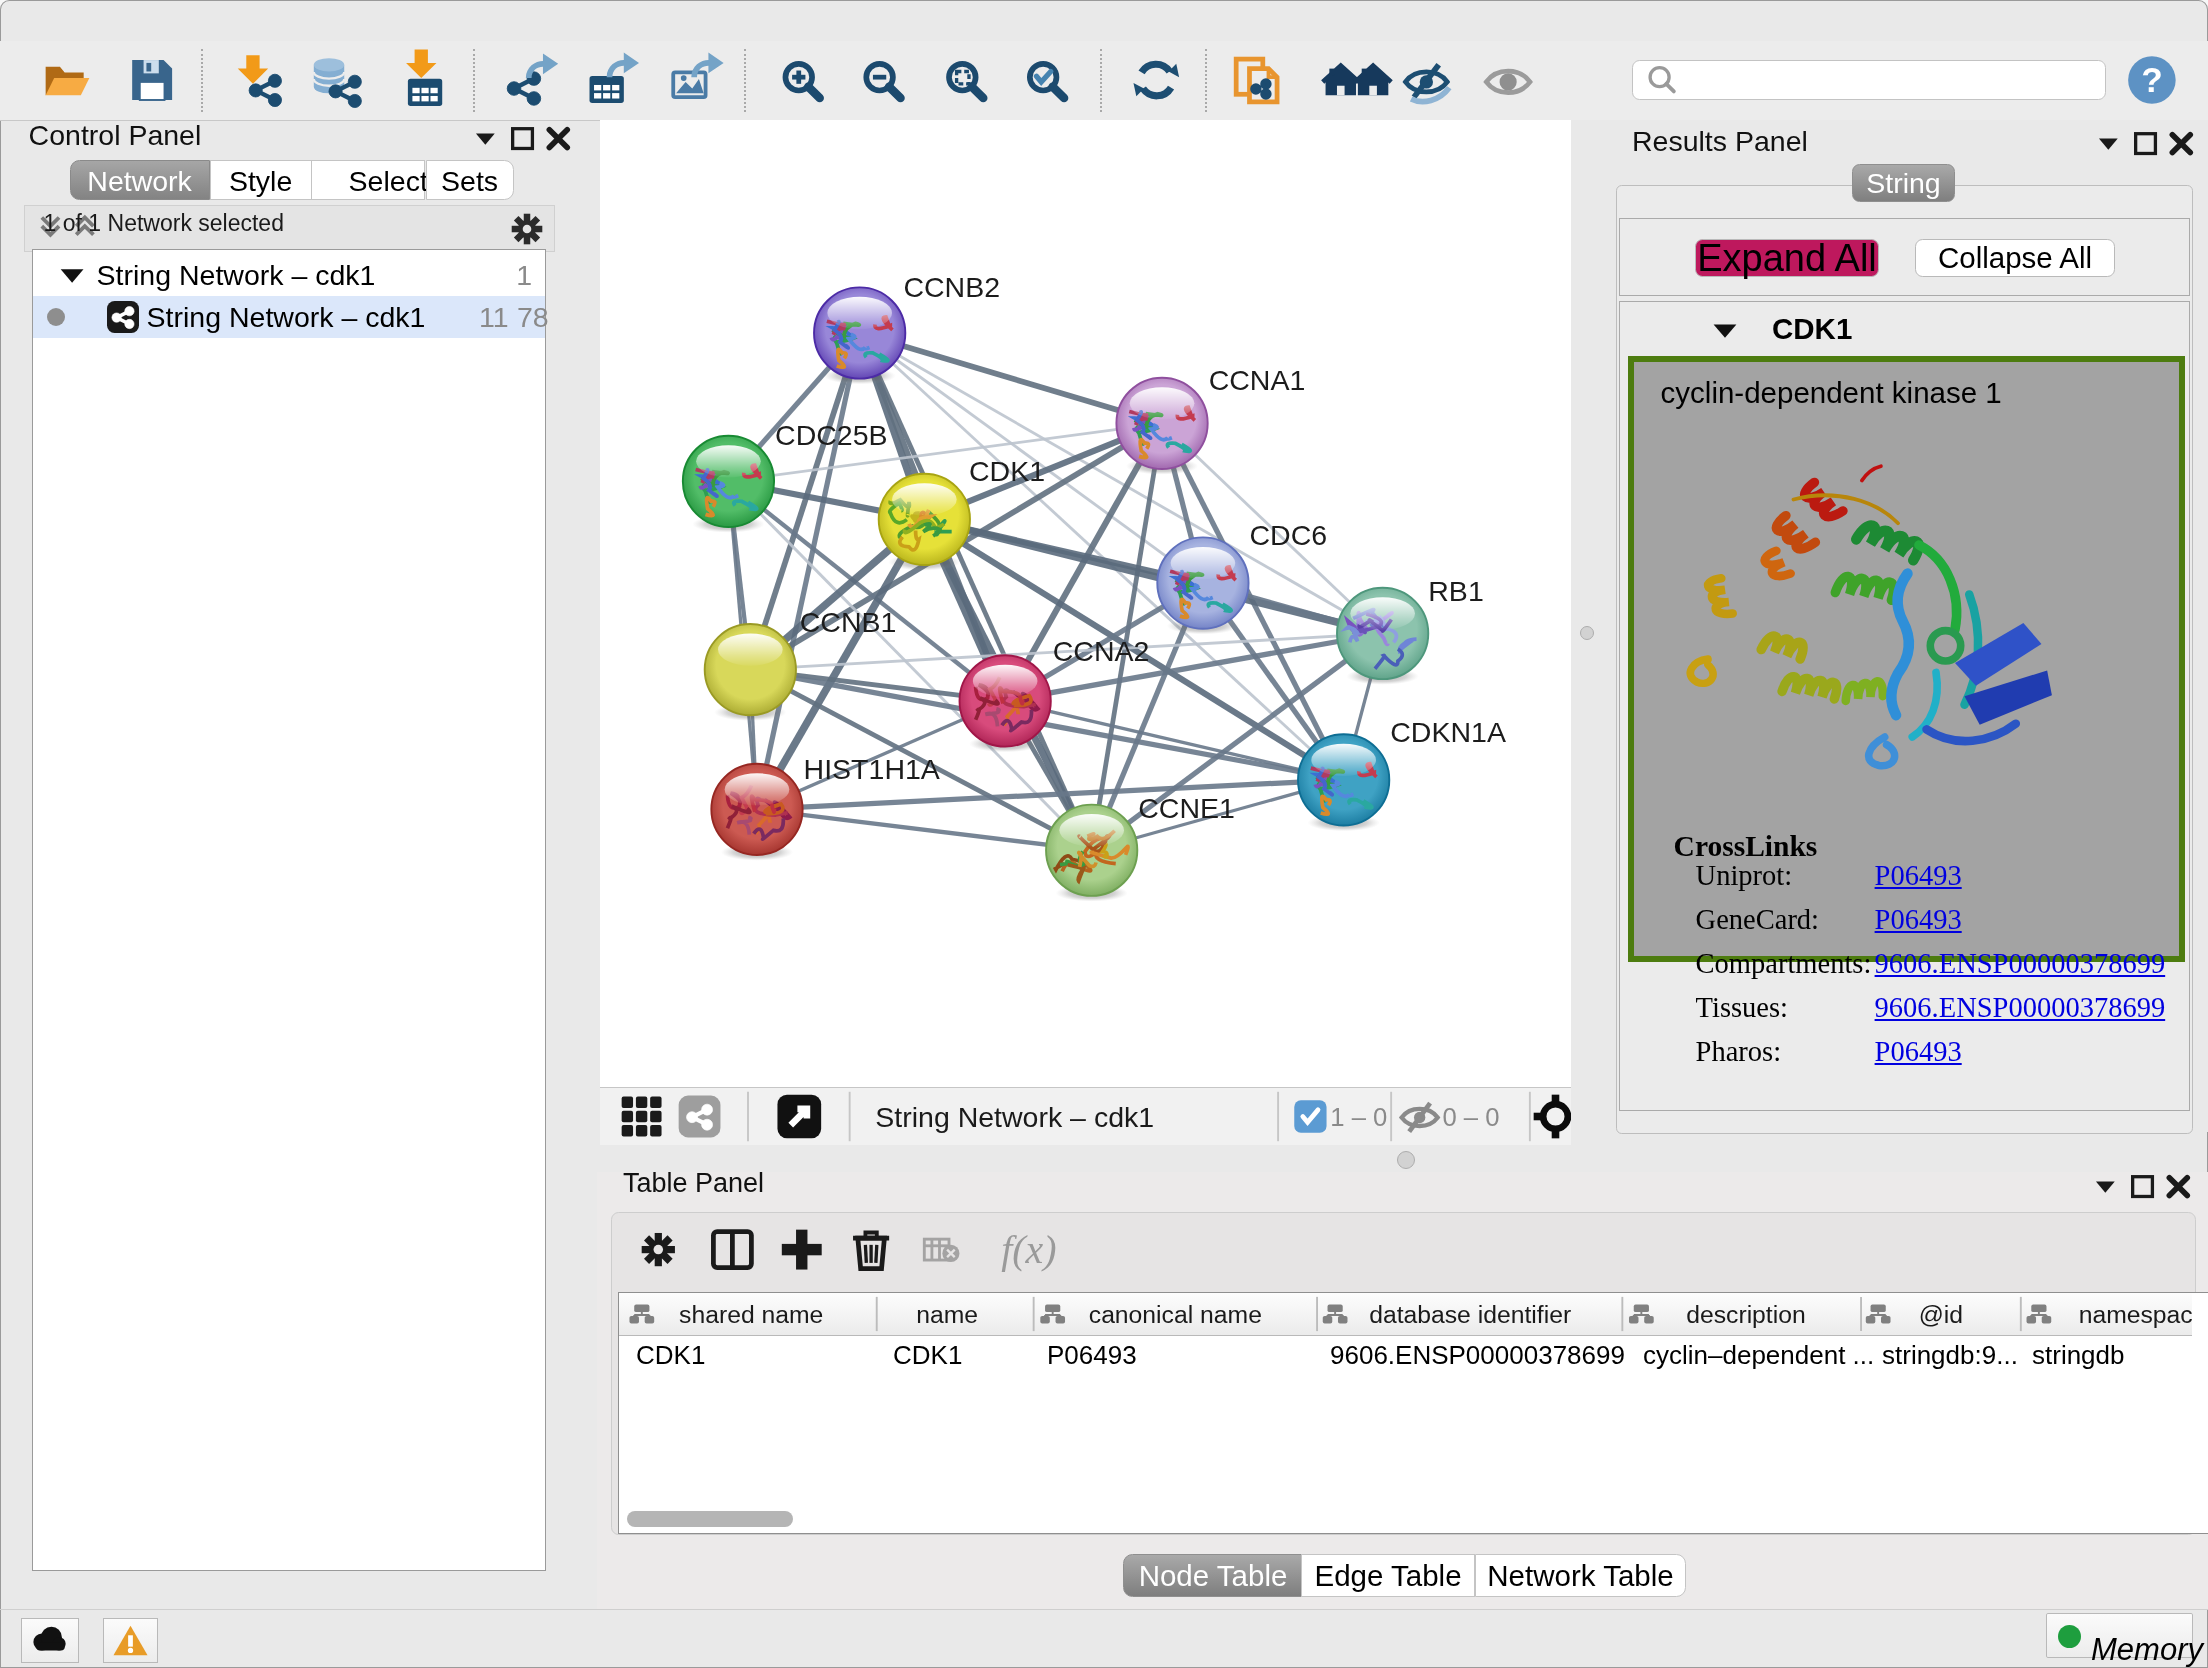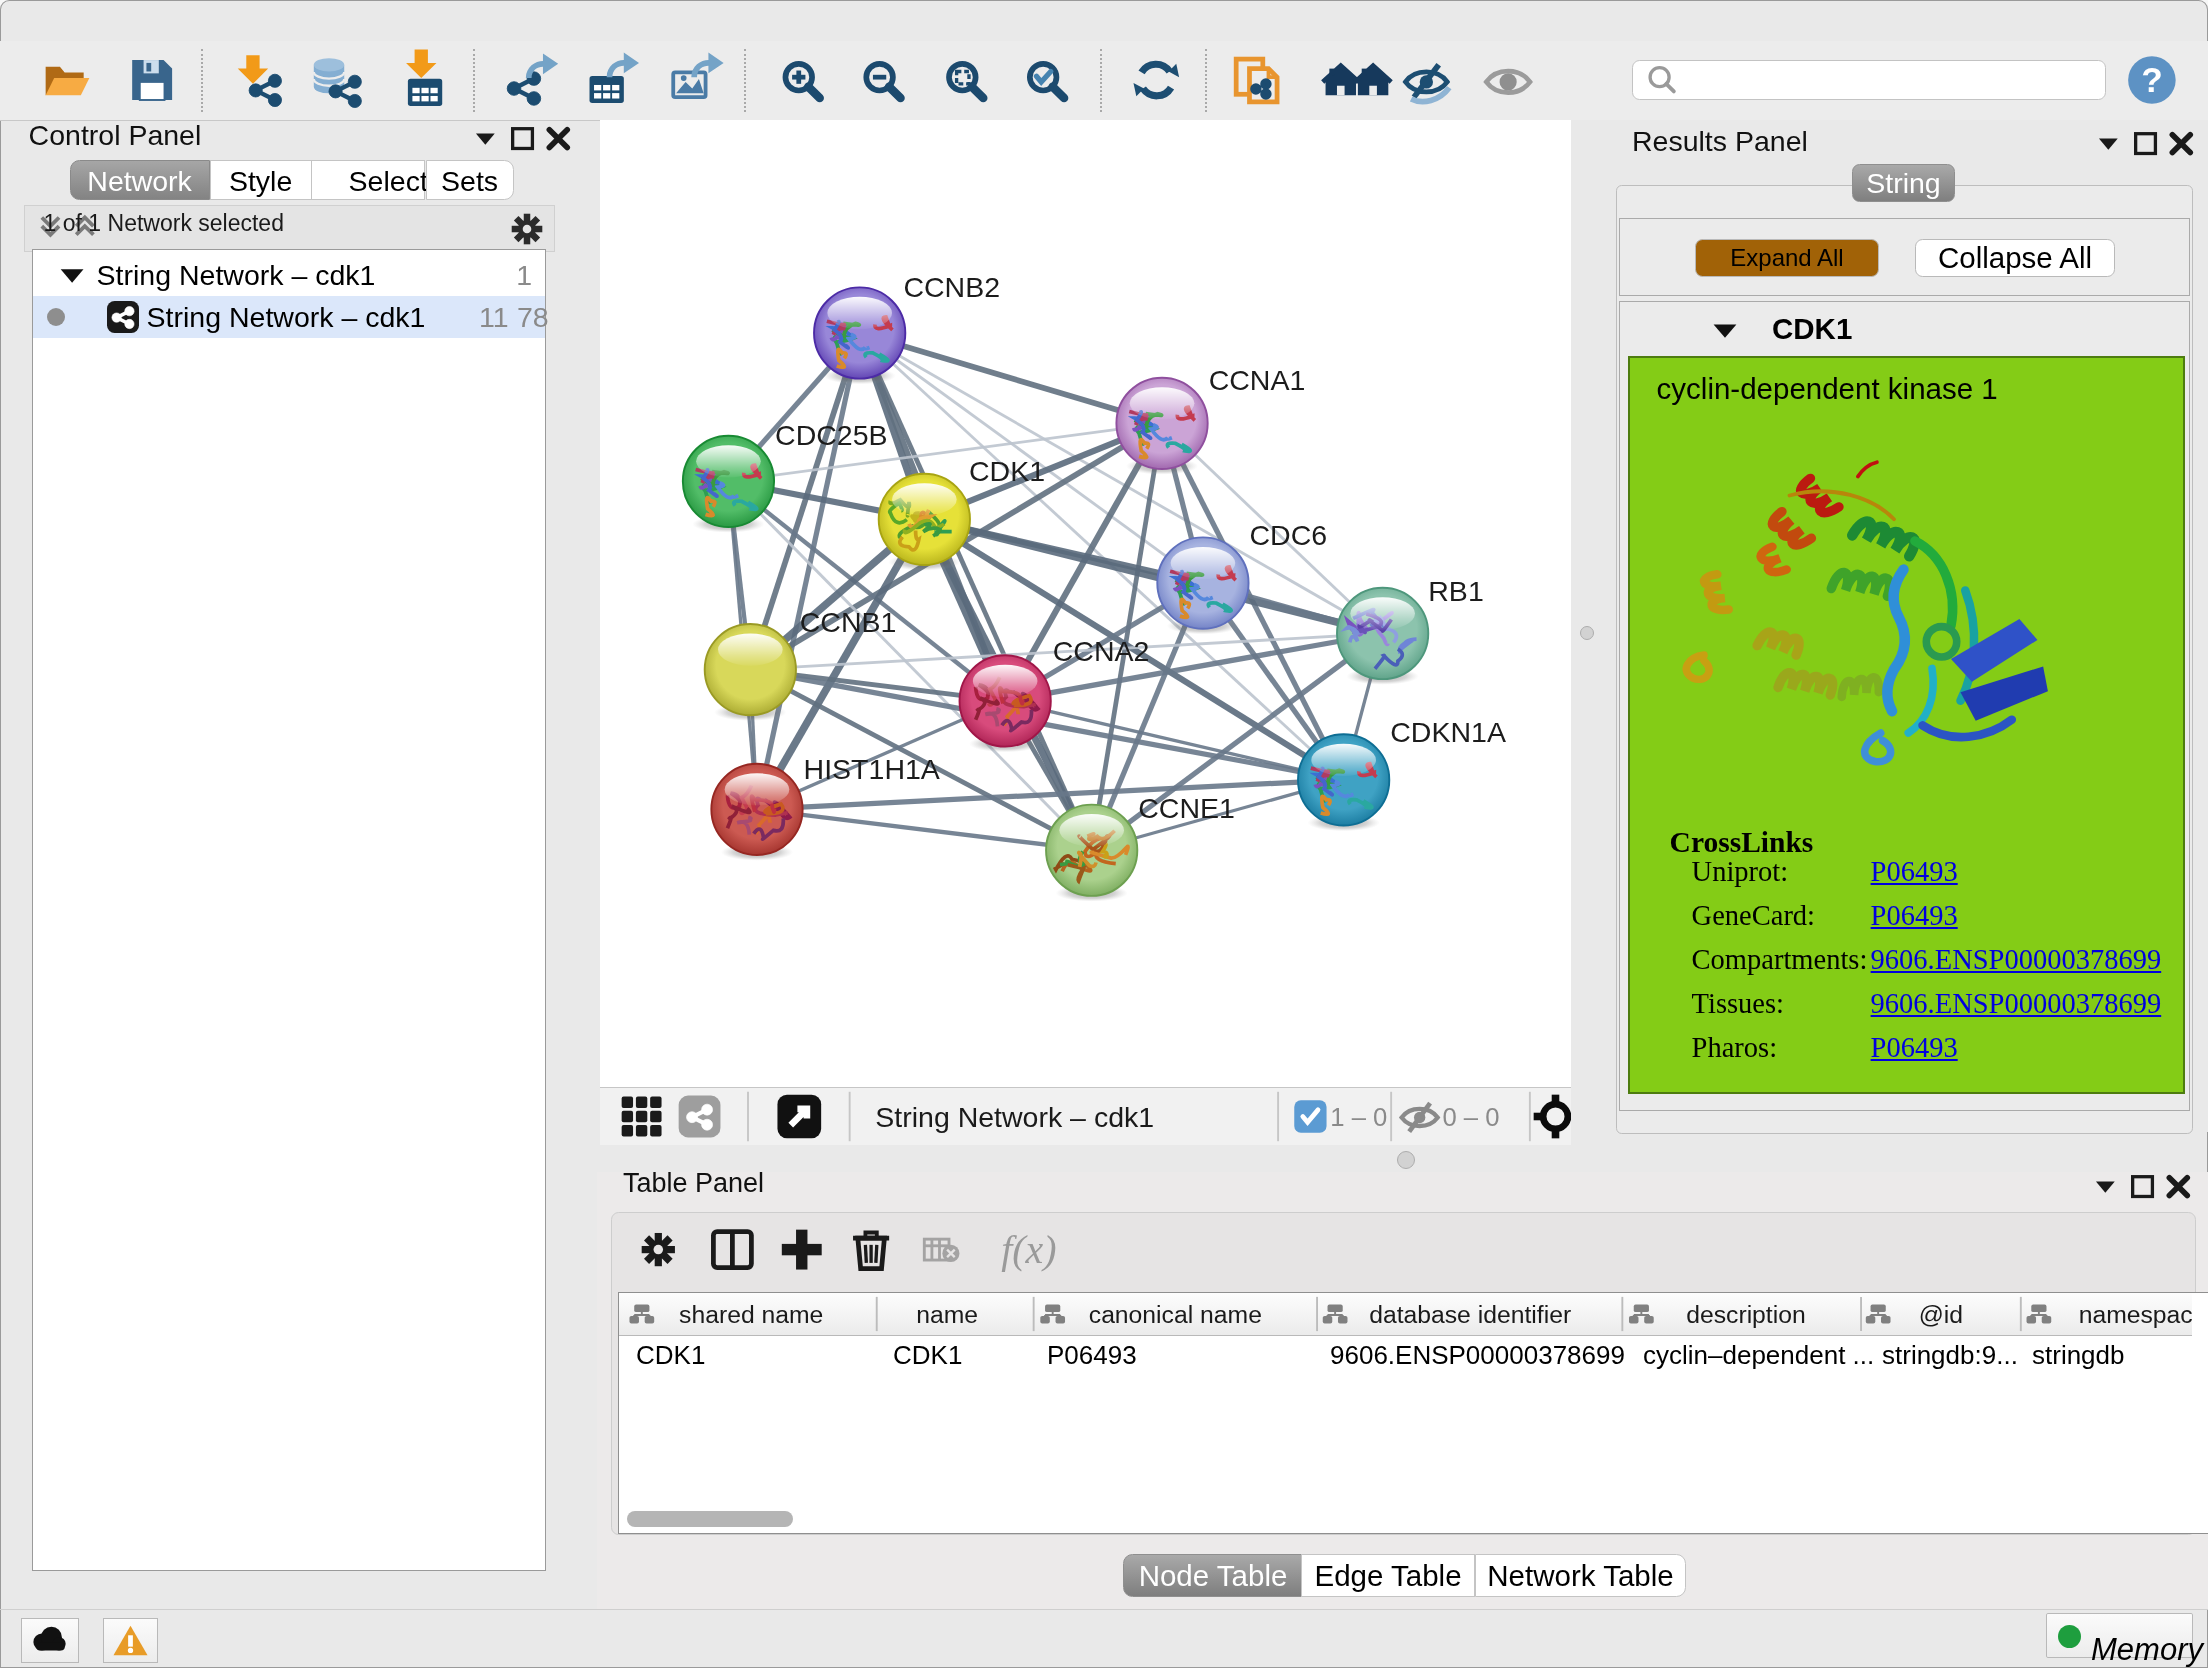--- a/index.html
+++ b/index.html
@@ -616,29 +616,29 @@
   <div id="rp">
     <div class="abs phdr" style="left:39px;top:4.8px;">Results Panel</div>
     <svg class="abs" width="114" height="32" style="left:496px;top:8.6px;" viewBox="0 0 120 34">
       <path d="M10,10 L30,10 L20,22 z" fill="#1a1a1a"></path>
       <rect x="49" y="5" width="21" height="21" fill="none" stroke="#1a1a1a" stroke-width="3.5"></rect>
       <path d="M88,6 L107,25 M107,6 L88,25" stroke="#1a1a1a" stroke-width="6" stroke-linecap="round"></path>
     </svg>
     <div class="abs" style="left:23px;top:65px;width:575px;height:947px;background:#ebebeb;border:1px solid #bdbdbd;border-radius:5.7px;"></div>
     <div class="abs" style="left:259px;top:44px;width:101px;height:36px;background:linear-gradient(#a9a9a9,#7f7f7f);border:1px solid #8f8f8f;border-radius:7.6px;color:#fff;font-size:28.5px;text-align:center;line-height:36px;">String</div>
     <div class="abs" style="left:26px;top:98px;width:569px;height:76px;border:1px solid #aaa;background:#ebebeb;">
-      <div class="abs" style="left:75px;top:20px;width:182px;height:36px;background:#a16207;border:1px solid #b9b9b9;border-radius:7.6px;font-size:24px;text-align:center;line-height:36px;color:#000;">Expand All</div>
+      <div class="abs" style="left:75px;top:20px;width:182px;height:36px;background:#be185d;border:1px solid #b9b9b9;border-radius:7.6px;font-size:38px;text-align:center;line-height:36px;color:#000;">Expand All</div>
       <div class="abs" style="left:295px;top:20px;width:198px;height:36px;background:#fff;border:1px solid #b9b9b9;border-radius:7.6px;font-size:29.5px;text-align:center;line-height:36px;color:#000;">Collapse All</div>
     </div>
     <div class="abs" style="left:26px;top:181px;width:569px;height:808px;border:1px solid #aaa;background:#ebebeb;">
       <svg class="abs" width="38" height="38" style="left:86px;top:11.4px;" viewBox="0 0 40 40">
           <path d="M8,12 L32,12 L20,26 z" fill="#111"></path>
         </svg>
       <div class="abs" style="left:152px;top:9.5px;font-size:29.5px;font-weight:bold;color:#000;">CDK1</div>
-      <div class="abs" style="left:7.6px;top:54px;width:557px;height:738px;border:2px solid #4d7c0f;background:#84cc16;box-sizing:border-box;">
+      <div class="abs" style="left:7.6px;top:54px;width:557px;height:606px;border:6px solid #4d7c0f;background:#a3a3a3;box-sizing:border-box;">
         <div class="abs" style="left:27px;top:14.3px;font-size:29.5px;color:#000;">cyclin-dependent kinase 1</div>
         <svg class="abs" width="495" height="342" style="left:7.6px;top:90px;" viewBox="0 0 520 360">
 <g>
               <path d="M232,30 q8,-12 20,-15" fill="none" stroke="#c01010" stroke-width="4" stroke-linecap="round"></path>
 <path d="M212,62 C193,75 183,65 202,52 C183,65 173,55 192,42 C173,55 163,46 182,32" fill="none" stroke="#bb1a10" stroke-width="10" stroke-linecap="round"></path>
 <path d="M183,95 C164,109 154,100 173,86 C154,100 144,91 162,76 C144,91 133,81 152,67" fill="none" stroke="#c24a0e" stroke-width="10" stroke-linecap="round"></path>
 <path d="M157,128 C136,136 129,124 150,116 C129,124 121,112 142,104" fill="none" stroke="#cf660f" stroke-width="9" stroke-linecap="round"></path>
 <path d="M96,170 C75,173 71,160 92,158 C71,160 67,148 88,145 C67,148 63,136 84,133" fill="none" stroke="#c39a11" stroke-width="9" stroke-linecap="round"></path>
 <path d="M70,218 c-16,2 -26,16 -12,24 c14,6 24,-8 12,-18" fill="none" stroke="#c8a012" stroke-width="8" stroke-linecap="round"></path>
 <path d="M126,208 C136,187 149,190 140,211 C149,190 163,193 153,215 C163,193 176,197 167,218" fill="none" stroke="#a8a418" stroke-width="10" stroke-linecap="round"></path>

